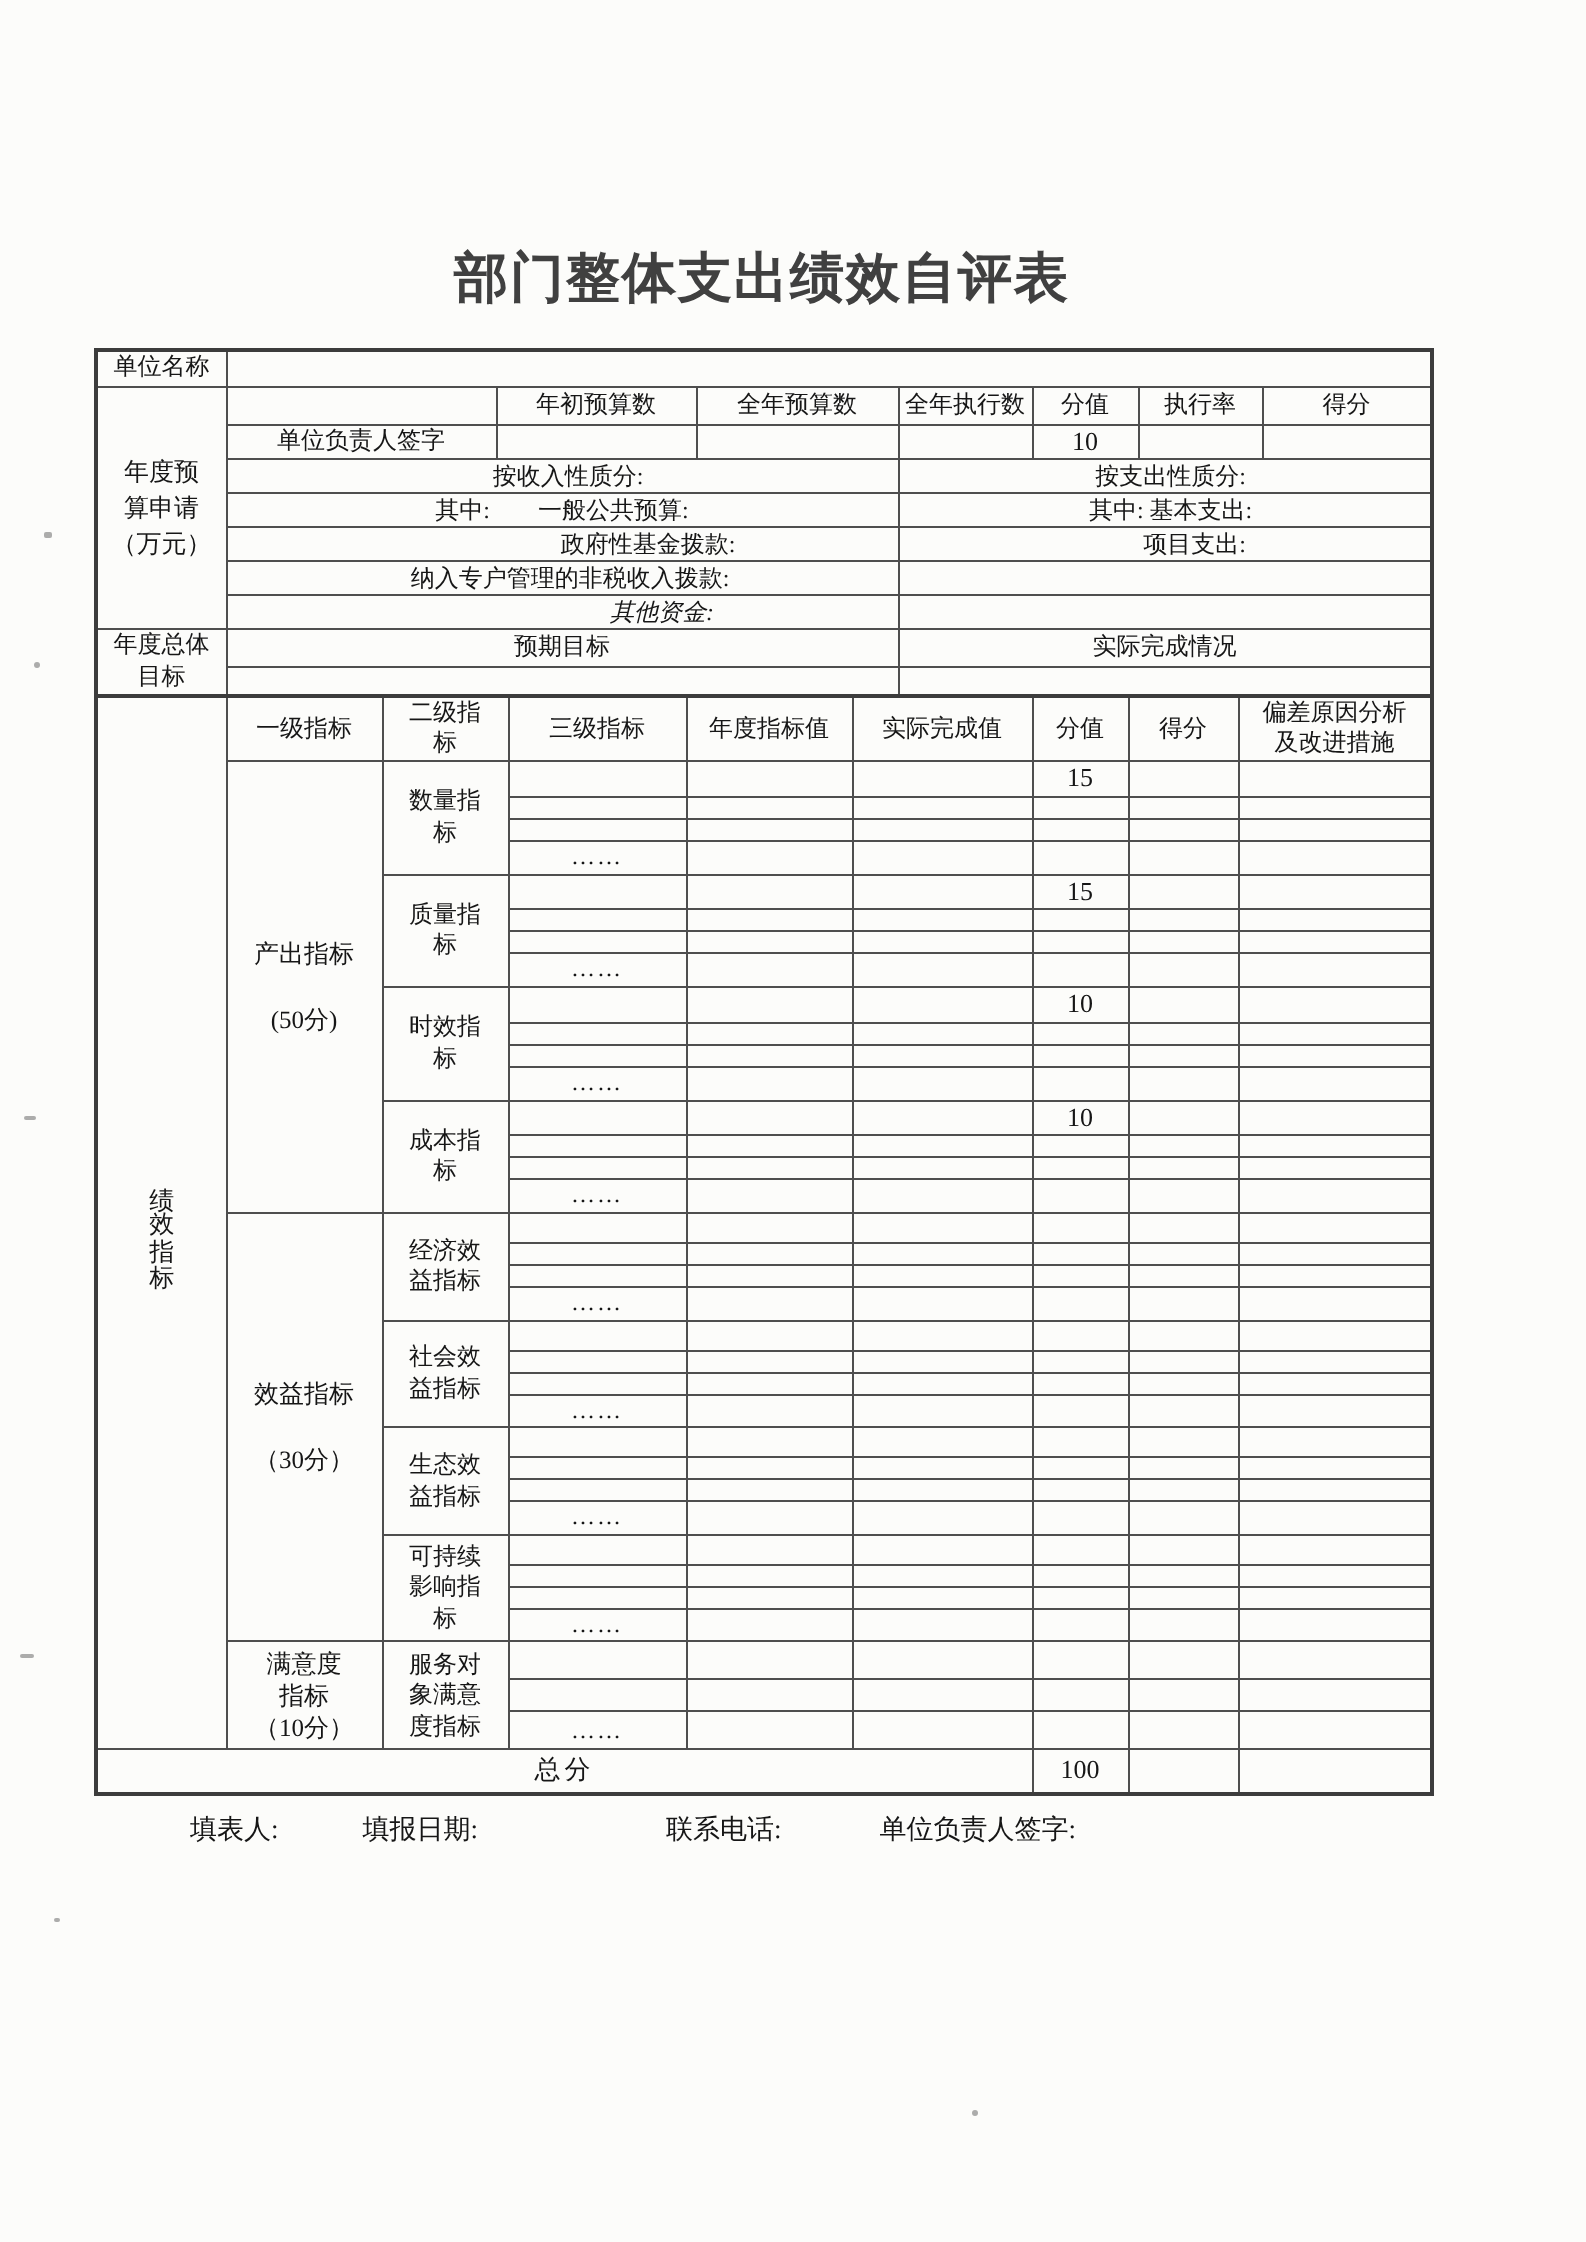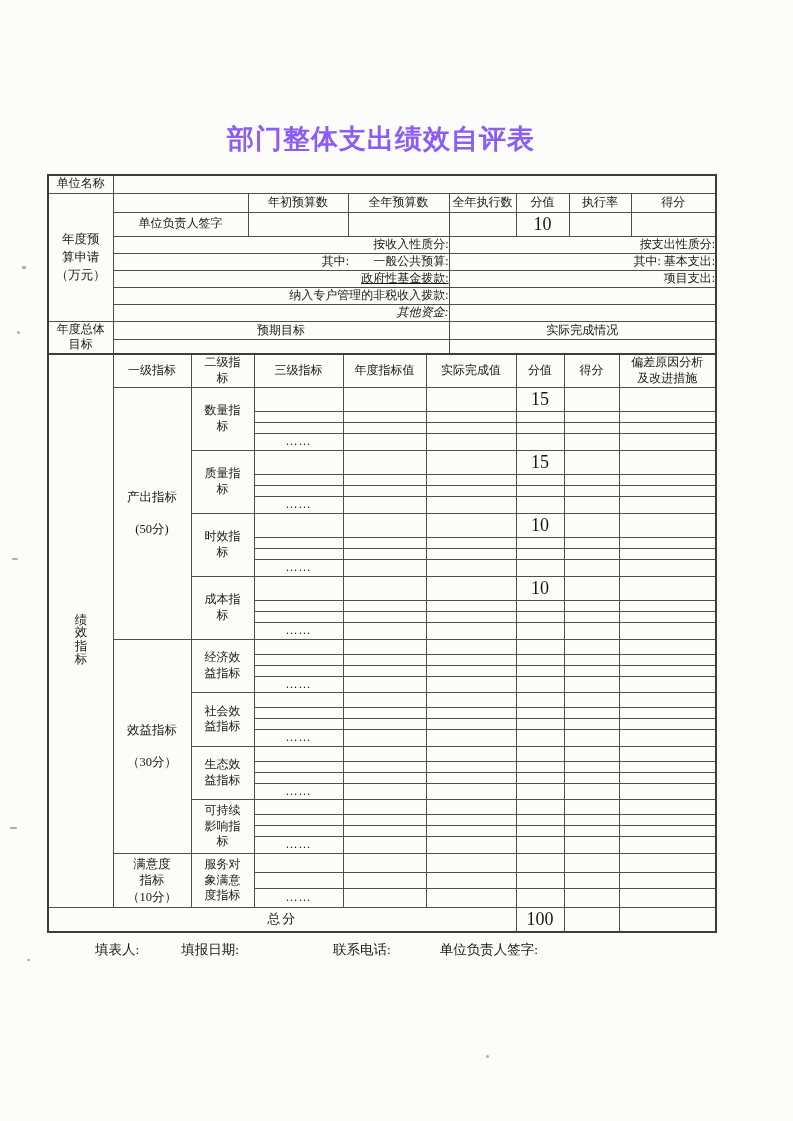--- a/index.html
+++ b/index.html
@@ -1,42 +1,42 @@
 <!DOCTYPE html>
 <html><head>
 <meta charset="utf-8">
 <style>
   html,body{margin:0;padding:0;background:#e8e8e6;}
   .sheet{position:relative;width:793px;height:1121px;background:#fcfcfa;margin:0 auto;
          font-family:"Liberation Serif",serif;color:#161616;overflow:hidden;}
   .inner{padding:108px 0 0 47px;}
   .attachment{font-size:17px;margin-left:49px;letter-spacing:1px;line-height:24px;}
   .title{width:668px;text-align:center;font-family:"Liberation Sans",sans-serif;
-         font-weight:bold;font-size:27px;letter-spacing:1px;margin-top:14px;line-height:34px;color:#8b5cf6;}
+         font-weight:bold;font-size:27px;letter-spacing:1px;margin-top:14px;line-height:34px;color:#404040;}
   table{border-collapse:collapse;table-layout:fixed;width:668px;}
   .t1{margin-top:18px;border:2px solid #3c3c3c;}
   .t2{margin-top:-2px;border:2px solid #3c3c3c;}
   td{border:1px solid #4e4e4e;padding:0;font-size:12px;text-align:center;
      vertical-align:middle;overflow:hidden;white-space:pre-line;line-height:1.3;}
   .t1 tr{height:17px;}
   tr.r1t{height:18px;} tr.r2t{height:19px;} tr.r10t{height:13px;}
-  .lft{text-align:right;}
+  .lft{text-align:center;}
   .pl6{padding-left:6px;} .pl8{padding-left:8px;} .pl20{}
-  .pl30{padding-left:30px;} .pl62{padding-left:86px;text-decoration:underline;} .pl100{padding-left:100px;font-style:italic;}
+  .pl30{padding-left:30px;} .pl62{padding-left:86px;} .pl100{padding-left:100px;font-style:italic;}
   .colA1{font-size:12.5px;line-height:1.45;}
   .hc{font-size:12px;}
   tr.ih{height:33px;}
   tr.rs1{height:15px;} tr.rs{height:11px;} tr.rd{height:14px;}
   tr.rs1b{height:19px;} tr.rsb{height:16px;} tr.rdb{height:19px;}
   tr.rt{height:22px;}
   .l1{font-size:12.5px;}
   .l2{font-size:12px;margin-left:32px;}
   .vert{writing-mode:vertical-rl;text-orientation:upright;letter-spacing:13px;
         font-size:12.5px;display:inline-block;}
-  .num{font-size:18px;margin-left:15px;}
+  .num{font-size:13px;margin-left:15px;}
   .dots{font-size:12px;letter-spacing:1px;}
   .total-cell{font-size:13px;letter-spacing:2px;margin-top:16px;}
   .footer{width:668px;margin-top:8px;font-size:13.5px;display:flex;}
   .footer span{white-space:nowrap;}
   .f1{margin-left:48px;} .f2{margin-left:42px;} .f3{margin-left:94px;} .f4{margin-left:49px;}
   .artifact{position:absolute;background:#6a6a6a;opacity:.55;border-radius:1px;}
   .a1{left:22px;top:266px;width:4px;height:3px;}
   .a2{left:17px;top:331px;width:3px;height:3px;border-radius:50%;}
   .a3{left:12px;top:558px;width:6px;height:2px;}
   .a4{left:10px;top:827px;width:7px;height:2px;}

